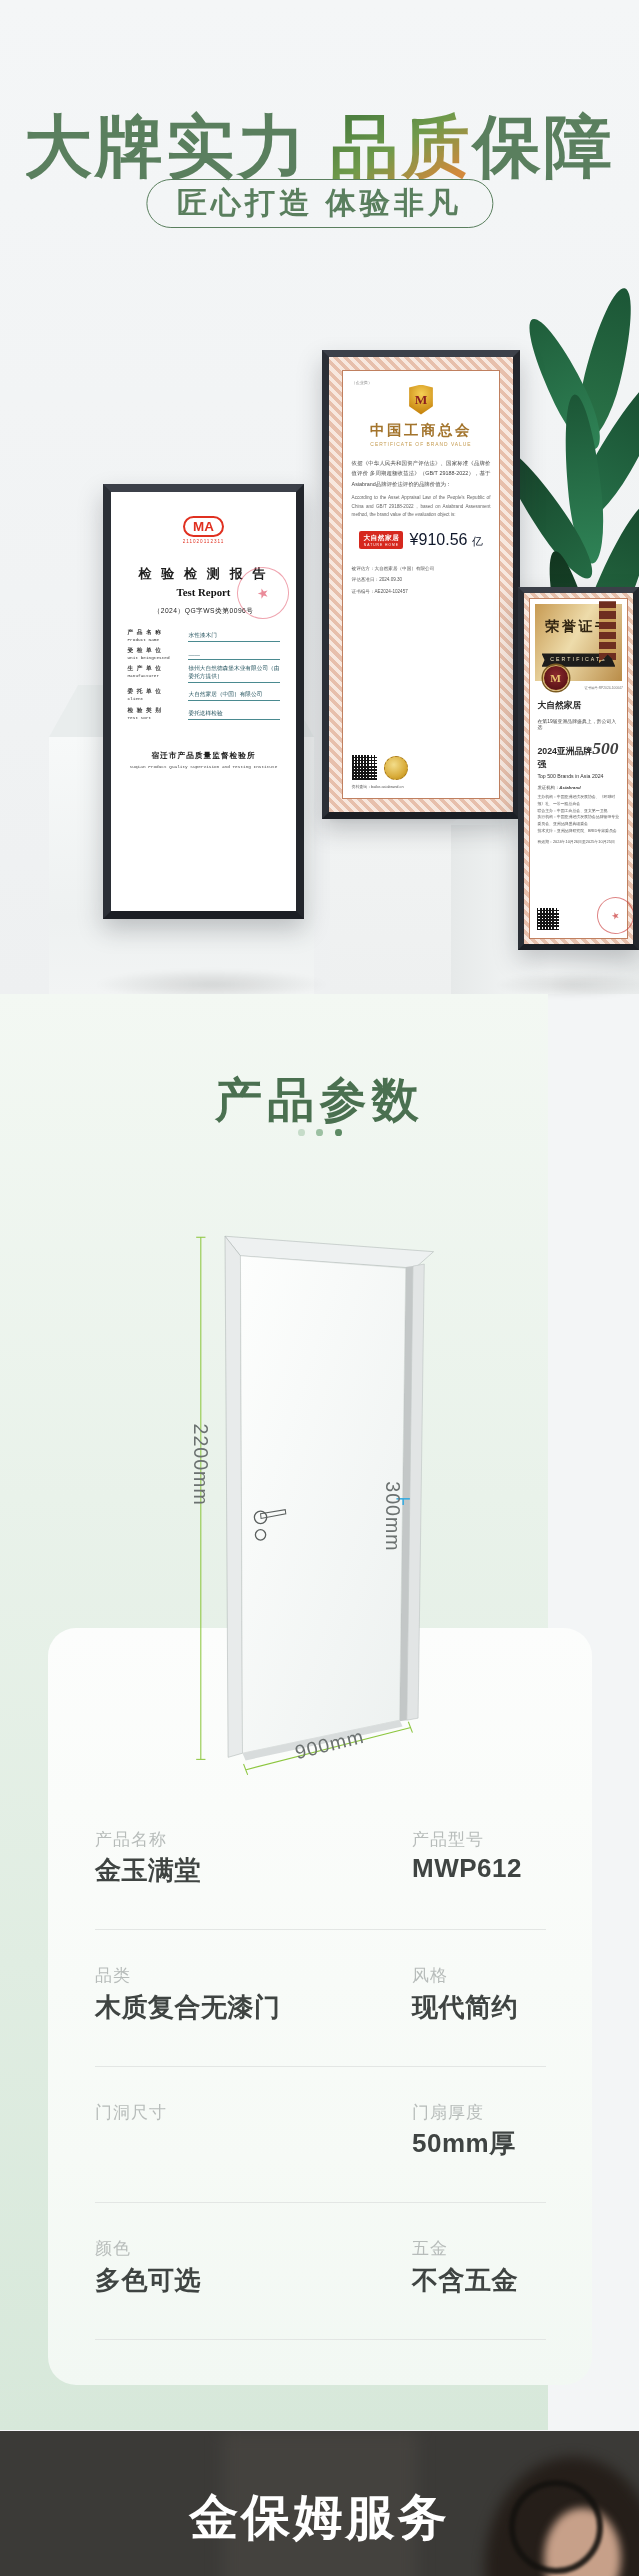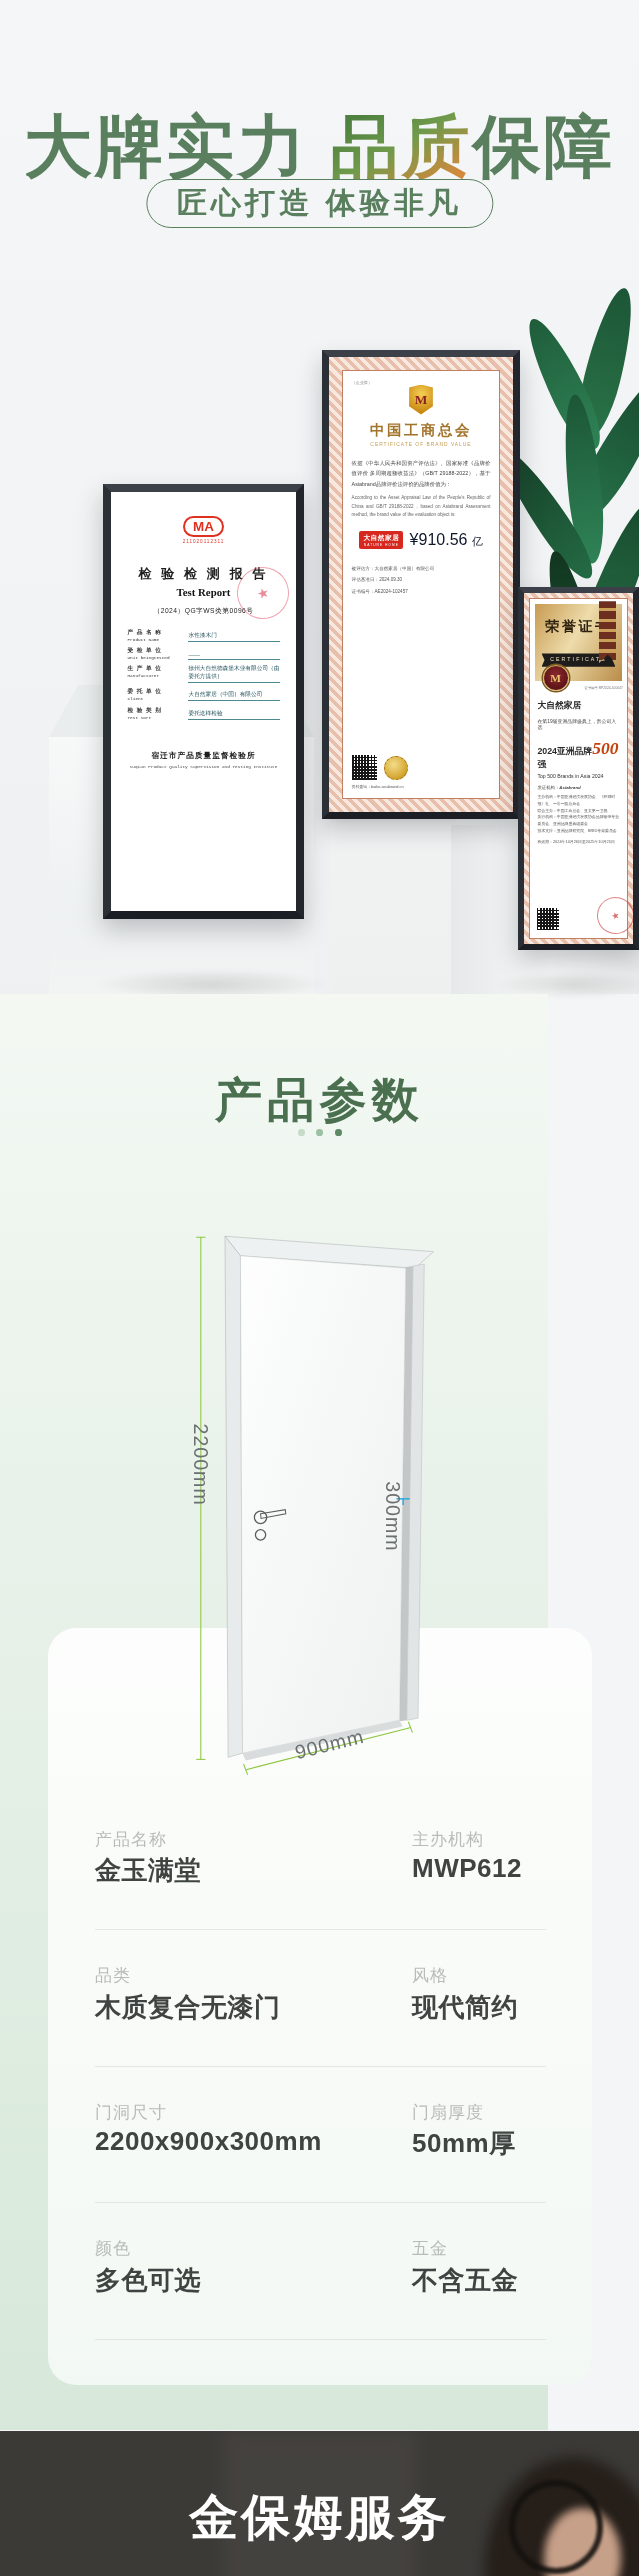--- a/index.html
+++ b/index.html
@@ -219,21 +219,21 @@
           <div class="ribbon" style="right:5.2px;top:-3.1px;"></div>
           <div class="medal" style="left:7.2px;top:61px;width:24px;height:24px;font-size:11.3px;">
             <span>M</span>
           </div>
         </div>
         <div style="position:absolute;left:0;right:4.1px;top:87px;text-align:right;font-size:3.3px;color:#777;">证书编号:RP2024-100047</div>
         <div style="position:absolute;left:7.2px;right:6.2px;top:101px;">
           <div style="font-family:'Liberation Serif','DejaVu Serif',serif;font-size:8.8px;font-weight:900;color:#2b2b2b;">大自然家居</div>
           <div style="font-size:4.9px;color:#444;margin-top:6.2px;">在第19届亚洲品牌盛典上，贵公司入选</div>
           <div style="margin-top:7.2px;color:#2b2b2b;">
-            <span style="font-size:8.8px;font-weight:900;">2024亚洲品牌</span><span style="font-family:'Liberation Serif','DejaVu Serif',serif;font-style:italic;font-size:17.5px;font-weight:700;color:#c2410c;">500</span><span style="font-size:8.8px;font-weight:900;">强</span>
+            <span style="font-size:8.8px;font-weight:900;">2024亚洲品牌</span><span style="font-family:'Liberation Serif','DejaVu Serif',serif;font-style:italic;font-size:17.5px;font-weight:700;color:#404040;">500</span><span style="font-size:8.8px;font-weight:900;">强</span>
           </div>
           <div style="font-size:5.2px;color:#333;margin-top:2.1px;">Top 500 Brands in Asia 2024</div>
           <div style="font-size:4.4px;color:#444;margin-top:6.2px;">
             <span>发证机构：</span><b><i><span>Asiabrand</span></i></b>
           </div>
           <div class="tiny" style="margin-top:4.1px;">主办机构：中国亚洲经济发展协会、《环球时报》社、一带一路总商会</div>
           <div class="tiny">联合主办：中国工商总会、亚太第一卫视</div>
           <div class="tiny">执行机构：中国亚洲经济发展协会品牌管理专业委员会、亚洲品牌盛典组委会</div>
           <div class="tiny">技术支持：亚洲品牌研究院、BRID专家委员会</div>
           <div class="tiny" style="margin-top:4.1px;">有效期：2024年10月26日至2025年10月25日</div>
@@ -285,32 +285,31 @@
     <line x1="478" y1="1046" x2="798" y2="964" stroke="#8cc63e" stroke-width="2"></line>
     <line x1="473" y1="1035" x2="481" y2="1056" stroke="#8cc63e" stroke-width="2"></line>
     <line x1="793" y1="953" x2="801" y2="974" stroke="#8cc63e" stroke-width="2"></line>
   </svg>
   <div class="dim-label" style="left:164px;top:454px;width:72px;transform:rotate(90deg);text-align:center;">2200mm</div>
   <div class="dim-label" style="left:354px;top:511px;width:77px;transform:rotate(90deg);text-align:center;">300mm</div>
   <div class="dim-label" style="left:291px;top:739px;width:77px;transform:rotate(-14deg);text-align:center;">900mm</div>
 
   <div class="spec-label" style="left:95px;top:834px;">产品名称</div>
   <div class="spec-value" style="left:95px;top:859px;">金玉满堂</div>
-  <div class="spec-label" style="left:412px;top:834px;">主办机构</div>
+  <div class="spec-label" style="left:412px;top:834px;">产品型号</div>
   <div class="spec-value" style="left:412px;top:859px;">MWP612</div>
   <div class="spec-div" style="top:935px;left:95px;"></div>
 
   <div class="spec-label" style="left:95px;top:970px;">品类</div>
   <div class="spec-value" style="left:95px;top:996px;">木质复合无漆门</div>
   <div class="spec-label" style="left:412px;top:970px;">风格</div>
   <div class="spec-value" style="left:412px;top:996px;">现代简约</div>
   <div class="spec-div" style="top:1072px;left:95px;"></div>
 
   <div class="spec-label" style="left:95px;top:1107px;">门洞尺寸</div>
-  <div class="spec-value" style="left:95px;top:1132px;">2200x900x300mm</div>
   <div class="spec-label" style="left:412px;top:1107px;">门扇厚度</div>
   <div class="spec-value" style="left:412px;top:1132px;">50mm厚</div>
   <div class="spec-div" style="top:1208px;left:95px;"></div>
 
   <div class="spec-label" style="left:95px;top:1243px;">颜色</div>
   <div class="spec-value" style="left:95px;top:1269px;">多色可选</div>
   <div class="spec-label" style="left:412px;top:1243px;">五金</div>
   <div class="spec-value" style="left:412px;top:1269px;">不含五金</div>
   <div class="spec-div" style="top:1345px;left:95px;"></div>
 </div>

